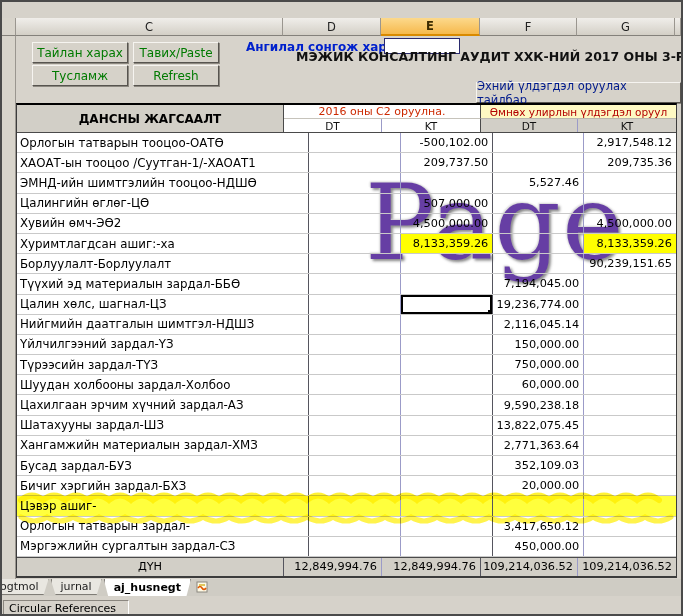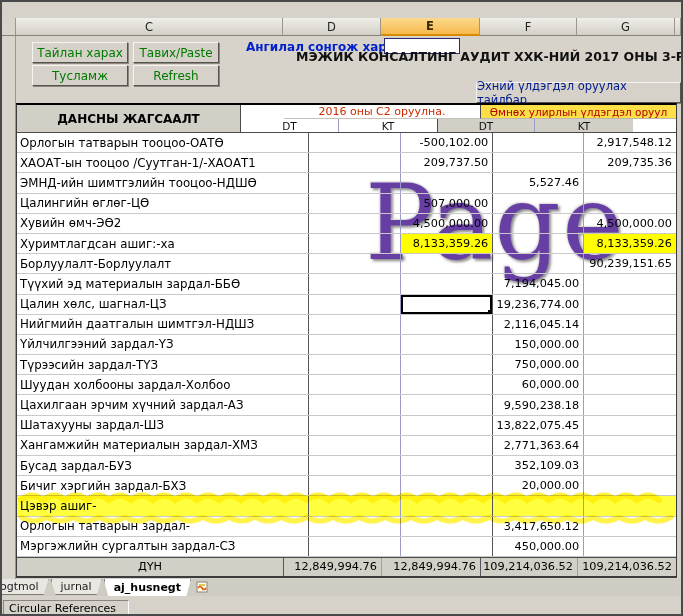--- a/index.html
+++ b/index.html
@@ -59,24 +59,24 @@
   .watermark {
     position:absolute; left:348px; top:66px; z-index:0;
     font-family:"DejaVu Serif","Liberation Serif",serif;
     font-size:104px; line-height:1; color:#4c1d95; opacity:.85; letter-spacing:1px;
     text-shadow:-1px -1px 2px #cfcfcf, 2px 2px 3px #6e6e6e;
   }
   .thead { position:relative; z-index:1; display:flex; height:28px; border-bottom:1px solid #4a4a4a; }
   .th-accounts { width:267px; border-right:1px solid #4a4a4a; background:#d2cfc7;
     font-weight:bold; font-size:12px; color:#000; display:flex; align-items:center; justify-content:center; }
   .th-right { flex:1; display:flex; flex-direction:column; }
-  .th-groups { display:flex; height:14px;margin-left:43px; }
+  .th-groups { display:flex; height:14px; }
   .th-g1 { width:197px; background:#fff; border-right:1px solid #4a4a4a; border-bottom:1px solid #c6c3bb;
     color:#cc2900; font-size:11px; display:flex; align-items:center; justify-content:center; white-space:nowrap; }
-  .th-g2 { width:195px; background:#fde047; border-bottom:1px solid #b9b6ae;
+  .th-g2 { width:195px; background:#fef9c3; border-bottom:1px solid #b9b6ae;
     color:#b30000; font-size:10.5px; display:flex; align-items:center; justify-content:center; white-space:nowrap; }
   .th-subs { display:flex; height:13px; }
   .th-sub { font-size:10.5px; color:#111; display:flex; align-items:center; justify-content:center; }
   .th-sub.sd1 { width:98px; background:#fff; border-right:1px solid #9b9bc8; }
   .th-sub.sk1 { width:99px; background:#fff; border-right:1px solid #4a4a4a; }
   .th-sub.sd2 { width:97px; background:#d2cfc7; border-right:1px solid #9b9bc8; }
   .th-sub.sk2 { width:98px; background:#d2cfc7; }
 
   .tbody { position:relative; z-index:1; }
   .tr { display:flex; height:20.2px; border-bottom:1px solid #c9c9c9; background:transparent; }

